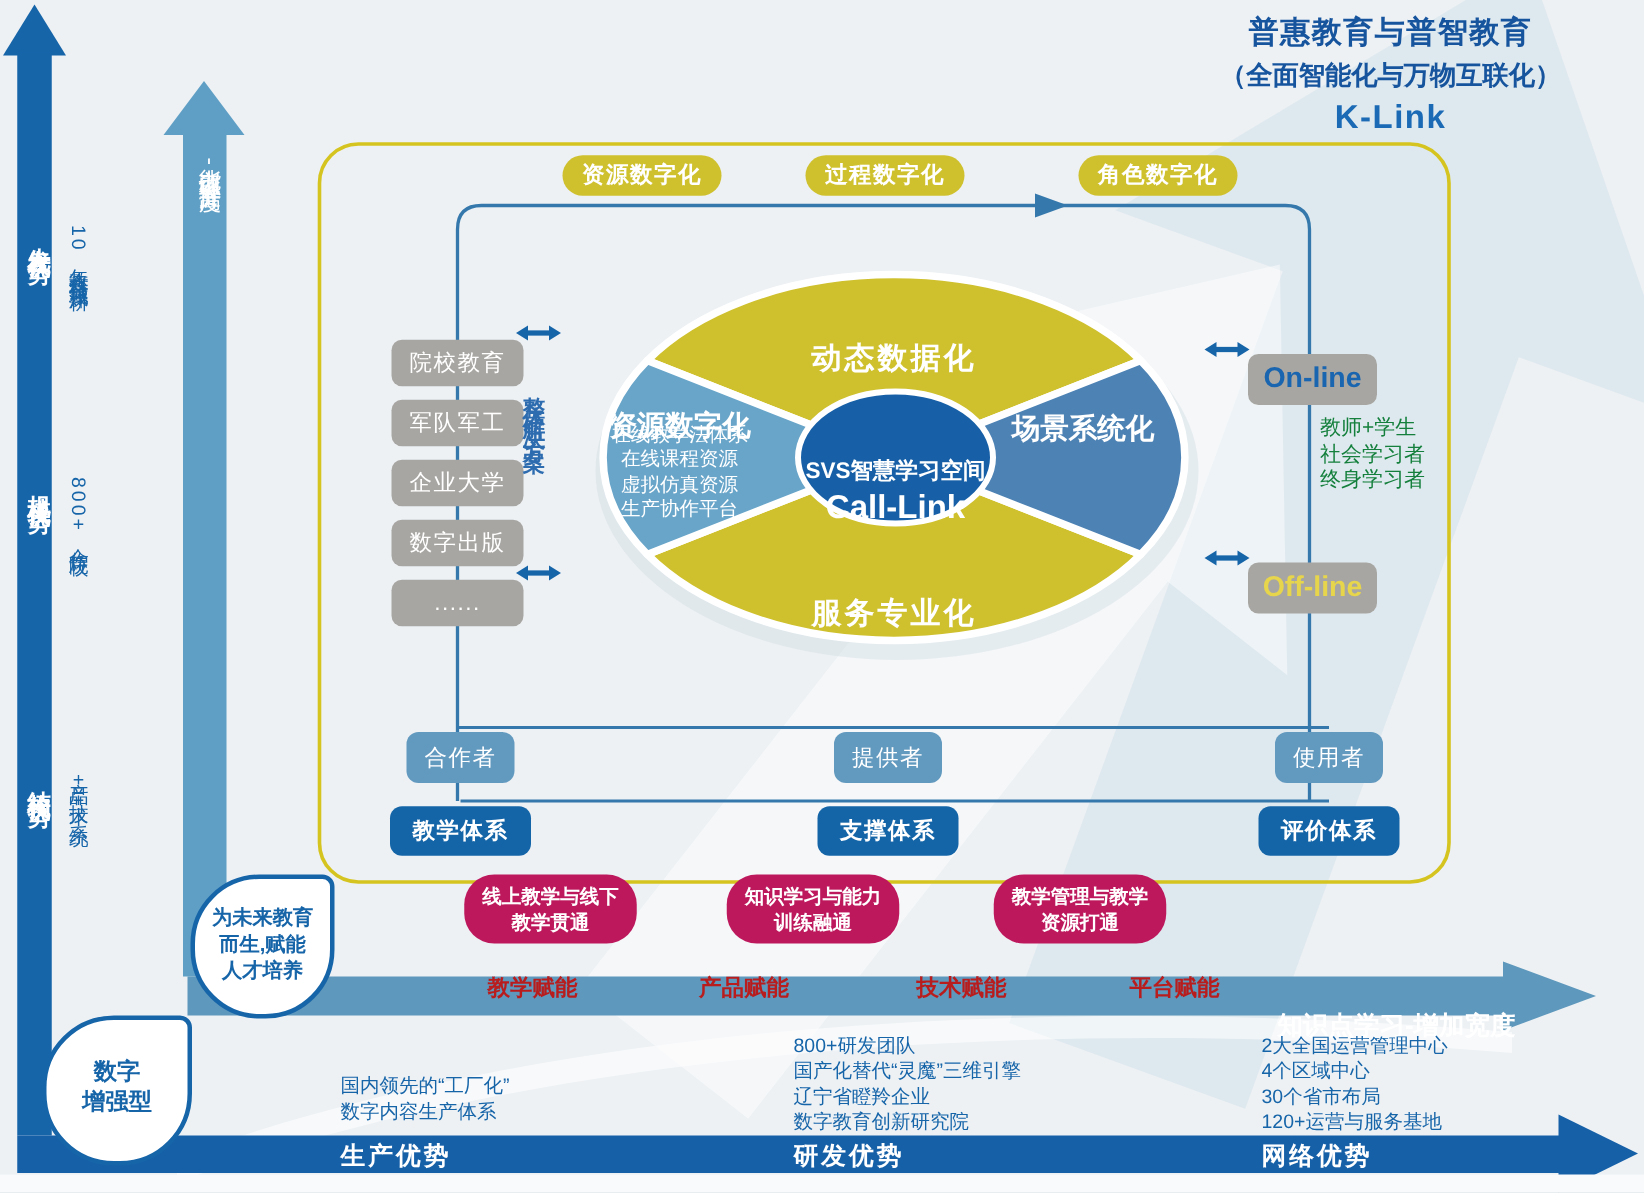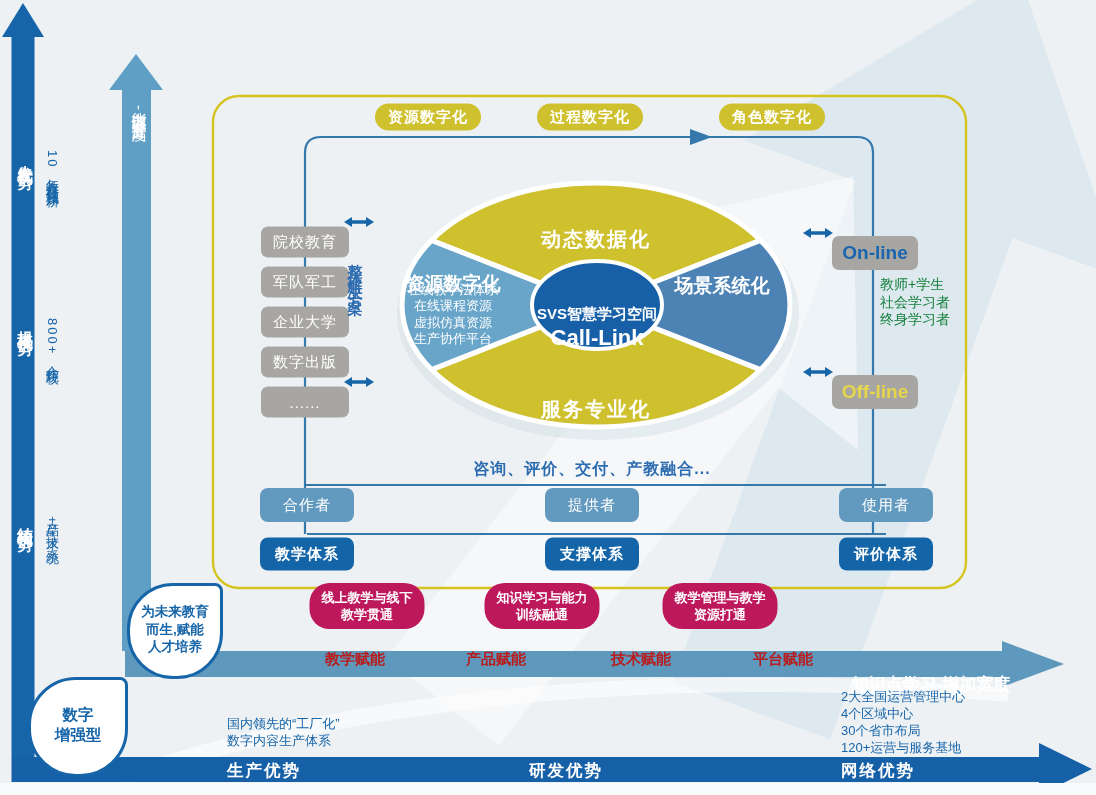--- a/index.html
+++ b/index.html
@@ -8,21 +8,21 @@
   .abs{position:absolute;}
   .ctr{transform:translate(-50%,-50%);white-space:nowrap;margin-top:20px;}
   .vtext{writing-mode:vertical-rl;}
   svg{position:absolute;left:0;top:0;}
   .pill{background:#cfc02d;color:#fff;border-radius:16px;padding:4px 13px;font-size:15px;
         font-weight:bold;letter-spacing:1px;}
   .pill2{background:#be185d;color:#fff;border-radius:20px;padding:6px 12px;font-size:13px;
         font-weight:bold;text-align:center;line-height:17px;}
   .graybox{background:#a8a6a2;color:#fff;border-radius:7px;width:88px;height:31px;
         display:flex;align-items:center;justify-content:center;font-size:15px;letter-spacing:1px;}
-  .rolebox{background:#6299bf;color:#fff;border-radius:8px;width:94px;height:34px;
+  .rolebox{background:#6299bf;color:#fff;border-radius:8px;width:72px;height:34px;
         display:flex;align-items:center;justify-content:center;font-size:15px;letter-spacing:1px;}
   .sysbox{background:#1465a8;color:#fff;border-radius:8px;width:94px;height:33px;
         display:flex;align-items:center;justify-content:center;font-size:15px;font-weight:bold;letter-spacing:1px;}
   .bubble{background:#fff;border:3px solid #1765a9;text-align:center;color:#1765a9;font-weight:bold;}
   .caption{color:#2e6cb0;font-weight:bold;font-size:16px;letter-spacing:1px;}
   .wlabel{color:#fff;font-weight:bold;}
   .note-v{color:#1765a9;font-size:13px;letter-spacing:2px;}
   .ellipse-sub{font-size:13px;line-height:16.4px;color:#fff;text-align:center;white-space:nowrap;}
   .ellipse-sub .sm{font-size:12.3px;}
   .empower{color:#b91c1c;font-weight:bold;font-size:15px;}
@@ -89,20 +89,25 @@
       <g>
         <rect x="810" y="370.25" width="16" height="3.5"></rect>
         <polygon points="803,372 811,367 811,377"></polygon>
           <polygon points="833,372 825,367 825,377"></polygon>
       </g>
     </g>
   </svg>
 
   <div class="abs" style="left:0;top:783px;width:1096px;height:12px;background:#f8fafb;"></div>
 
+  <div class="abs" style="left:762px;top:8px;width:330px;text-align:center;">
+    <div style="font-size:20px;font-weight:bold;color:#16549e;letter-spacing:1px;">普惠教育与普智教育</div>
+    <div style="font-size:17.5px;font-weight:bold;color:#16549e;margin-top:3px;">（全面智能化与万物互联化）</div>
+    <div style="font-size:22px;font-weight:bold;color:#1b6ab5;margin-top:3px;letter-spacing:1px;">K-Link</div>
+  </div>
 
   <div class="abs vtext wlabel" style="left:14px;top:152px;font-size:15.5px;letter-spacing:3px;">先发优势</div>
   <div class="abs vtext wlabel" style="left:14px;top:318px;font-size:15.5px;letter-spacing:3px;">规模优势</div>
   <div class="abs vtext wlabel" style="left:14px;top:514px;font-size:15.5px;letter-spacing:3px;">结构优势</div>
   <div class="abs vtext note-v" style="left:43px;top:150px;">10年教育科技领域深耕</div>
   <div class="abs vtext note-v" style="left:43px;top:318px;">800+合作院校</div>
   <div class="abs vtext note-v" style="left:43px;top:512px;">产品+技术+系统</div>
   <div class="abs vtext wlabel" style="left:129px;top:100px;font-size:15px;letter-spacing:1px;font-weight:normal;">能力点训练-提升高度</div>
 
   <div class="abs bubble" style="left:127px;top:583px;width:90px;height:90px;border-radius:46px 8px 46px 46px;">
@@ -149,21 +154,20 @@
   </div>
   <div class="abs graybox ctr" style="left:875px;top:372px;width:86px;height:34px;">
     <span style="font-weight:bold;font-size:19px;color:#e7d64b;letter-spacing:0;">Off-line</span>
   </div>
   <div class="abs" style="left:880px;top:276px;font-size:14px;line-height:17.5px;color:#15803d;">
     <div>教师+学生</div>
     <div>社会学习者</div>
     <div>终身学习者</div>
   </div>
 
-  <div class="abs ctr caption" style="left:592px;top:449px;">咨询、评价、交付、产教融合...</div>
 
   <div class="abs rolebox ctr" style="left:307px;top:485px;">合作者</div>
   <div class="abs rolebox ctr" style="left:592px;top:485px;">提供者</div>
   <div class="abs rolebox ctr" style="left:886px;top:485px;">使用者</div>
   <div class="abs sysbox ctr" style="left:307px;top:534px;">教学体系</div>
   <div class="abs sysbox ctr" style="left:592px;top:534px;">支撑体系</div>
   <div class="abs sysbox ctr" style="left:886px;top:534px;">评价体系</div>
 
   <div class="abs pill2 ctr" style="left:367px;top:586px;">
     <div>线上教学与线下</div>
@@ -182,20 +186,26 @@
   <div class="abs ctr empower" style="left:496px;top:639px;">产品赋能</div>
   <div class="abs ctr empower" style="left:641px;top:639px;">技术赋能</div>
   <div class="abs ctr empower" style="left:783px;top:639px;">平台赋能</div>
 
   <div class="abs ctr wlabel" style="left:931px;top:664px;font-size:17px;">知识点学习-增加宽度</div>
 
   <div class="abs advcol" style="left:227px;top:715px;">
     <div>国内领先的“工厂化”</div>
     <div>数字内容生产体系</div>
   </div>
+  <div class="abs advcol" style="left:529px;top:688px;">
+    <div>800+研发团队</div>
+    <div>国产化替代“灵魔”三维引擎</div>
+    <div>辽宁省瞪羚企业</div>
+    <div>数字教育创新研究院</div>
+  </div>
   <div class="abs advcol" style="left:841px;top:688px;">
     <div>2大全国运营管理中心</div>
     <div>4个区域中心</div>
     <div>30个省市布局</div>
     <div>120+运营与服务基地</div>
   </div>
 
   <div class="abs bandlabel" style="left:227px;top:760px;">生产优势</div>
   <div class="abs bandlabel" style="left:529px;top:760px;">研发优势</div>
   <div class="abs bandlabel" style="left:841px;top:760px;">网络优势</div>

